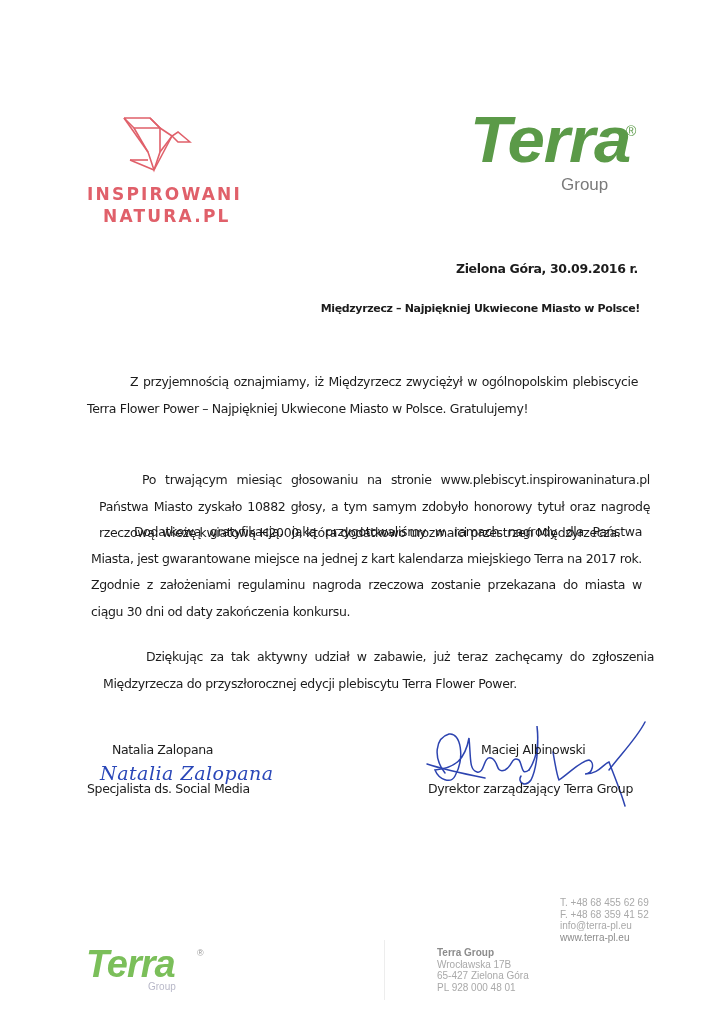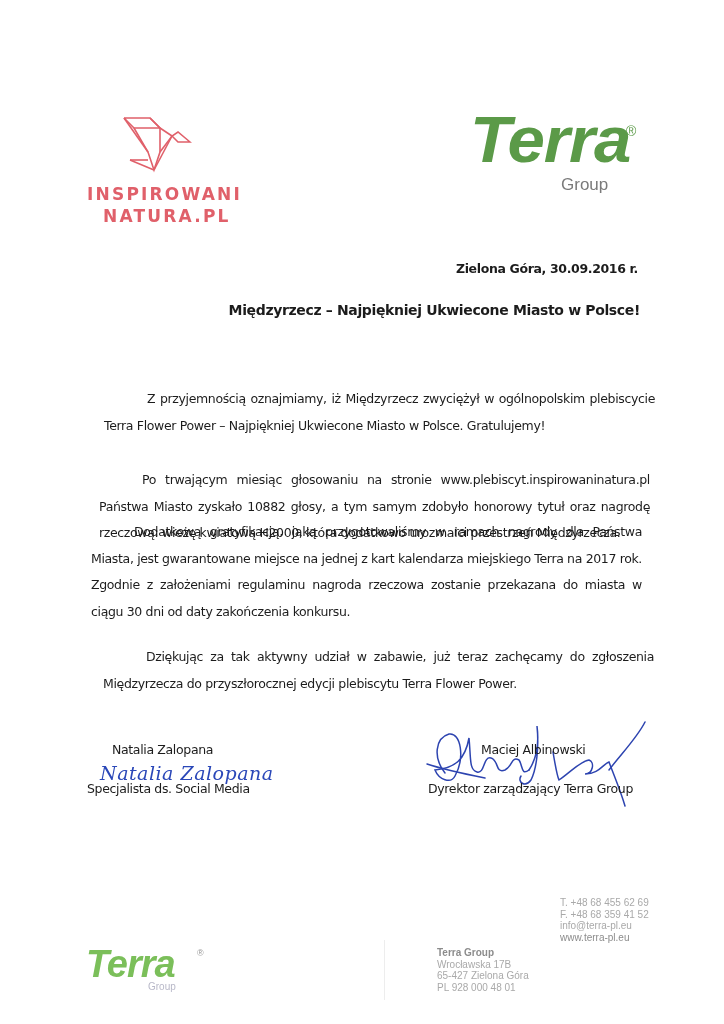--- a/index.html
+++ b/index.html
@@ -17,21 +17,21 @@
   
   .terra-word { color: #5b9a48; font-family: "Liberation Sans", sans-serif; font-weight: bold;
                 font-style: italic; letter-spacing: -1px; }
   #terra-top { left: 470px; top: 108px; font-size: 64px; line-height: 1; transform: scaleX(1.05); transform-origin: left; }
   #terra-top-reg { left: 626px; top: 123px; font-size: 14px; color: #5b9a48; }
   #terra-top-group { left: 561px; top: 175px; font-size: 17px; color: #7a7a7a; font-family: "Liberation Sans", sans-serif; }
 
   
   .letter { font-family: "DejaVu Sans", sans-serif; font-size: 12.5px; color: #1c1c1c; letter-spacing: -0.35px; }
   #date-line { right: 86px; top: 261px; font-weight: bold; font-size: 12.5px; }
-  #subject-line { right: 84px; top: 302px; font-weight: bold; font-size: 14px; }
+  #subject-line { right: 84px; top: 302px; font-weight: bold; font-size: 11px; }
 
   .para { left: 87px; width: 551px; line-height: 26.5px; text-align: justify; text-indent: 43px; }
   #para1 { top: 369px; }
   #para2 { top: 455px; }
   #para3 { top: 515px; }
   #para4 { top: 628px; }
 
   
   #sig-left-name { left: 112px; top: 742px; }
   #sig-left-role { left: 87px; top: 781px; }
@@ -75,21 +75,21 @@
 
 <div class="abs">
   <div id="terra-top" class="abs terra-word">Terra</div>
   <div id="terra-top-reg" class="abs">®</div>
   <div id="terra-top-group" class="abs">Group</div>
 </div>
 
 <div id="date-line" class="abs letter">Zielona Góra, 30.09.2016 r.</div>
 <div id="subject-line" class="abs letter">Międzyrzecz – Najpiękniej Ukwiecone Miasto w Polsce!</div>
 
-<p id="para1" class="abs letter para" style="margin:17px">Z przyjemnością oznajmiamy, iż Międzyrzecz zwyciężył w ogólnopolskim plebiscycie Terra Flower Power – Najpiękniej Ukwiecone Miasto w Polsce. Gratulujemy!</p>
+<p id="para1" class="abs letter para" style="margin:0">Z przyjemnością oznajmiamy, iż Międzyrzecz zwyciężył w ogólnopolskim plebiscycie Terra Flower Power – Najpiękniej Ukwiecone Miasto w Polsce. Gratulujemy!</p>
 <p id="para2" class="abs letter para" style="margin:12px">Po trwającym miesiąc głosowaniu na stronie www.plebiscyt.inspirowaninatura.pl Państwa Miasto zyskało 10882 głosy, a tym samym zdobyło honorowy tytuł oraz nagrodę rzeczową: wieżę kwiatową H2000, która dodatkowo urozmaici przestrzeń Międzyrzecza.</p>
 <p id="para3" class="abs letter para" style="margin:4px">Dodatkową gratyfikacją, jaką przygotowaliśmy w ramach nagrody dla Państwa Miasta, jest gwarantowane miejsce na jednej z kart kalendarza miejskiego Terra na 2017 rok. Zgodnie z założeniami regulaminu nagroda rzeczowa zostanie przekazana do miasta w ciągu 30 dni od daty zakończenia konkursu.</p>
 <p id="para4" class="abs letter para" style="margin:16px">Dziękując za tak aktywny udział w zabawie, już teraz zachęcamy do zgłoszenia Międzyrzecza do przyszłorocznej edycji plebiscytu Terra Flower Power.</p>
 
 <div>
   <div id="sig-left-name" class="abs letter">Natalia Zalopana</div>
   <svg id="sig-left-script" class="abs" viewBox="0 0 190 30">
     <text x="2" y="22" font-family="DejaVu Serif, serif" font-style="italic" font-size="19" fill="#2a47b8" letter-spacing="0.5">Natalia Zalopana</text>
   </svg>
   <div id="sig-left-role" class="abs letter">Specjalista ds. Social Media</div>

